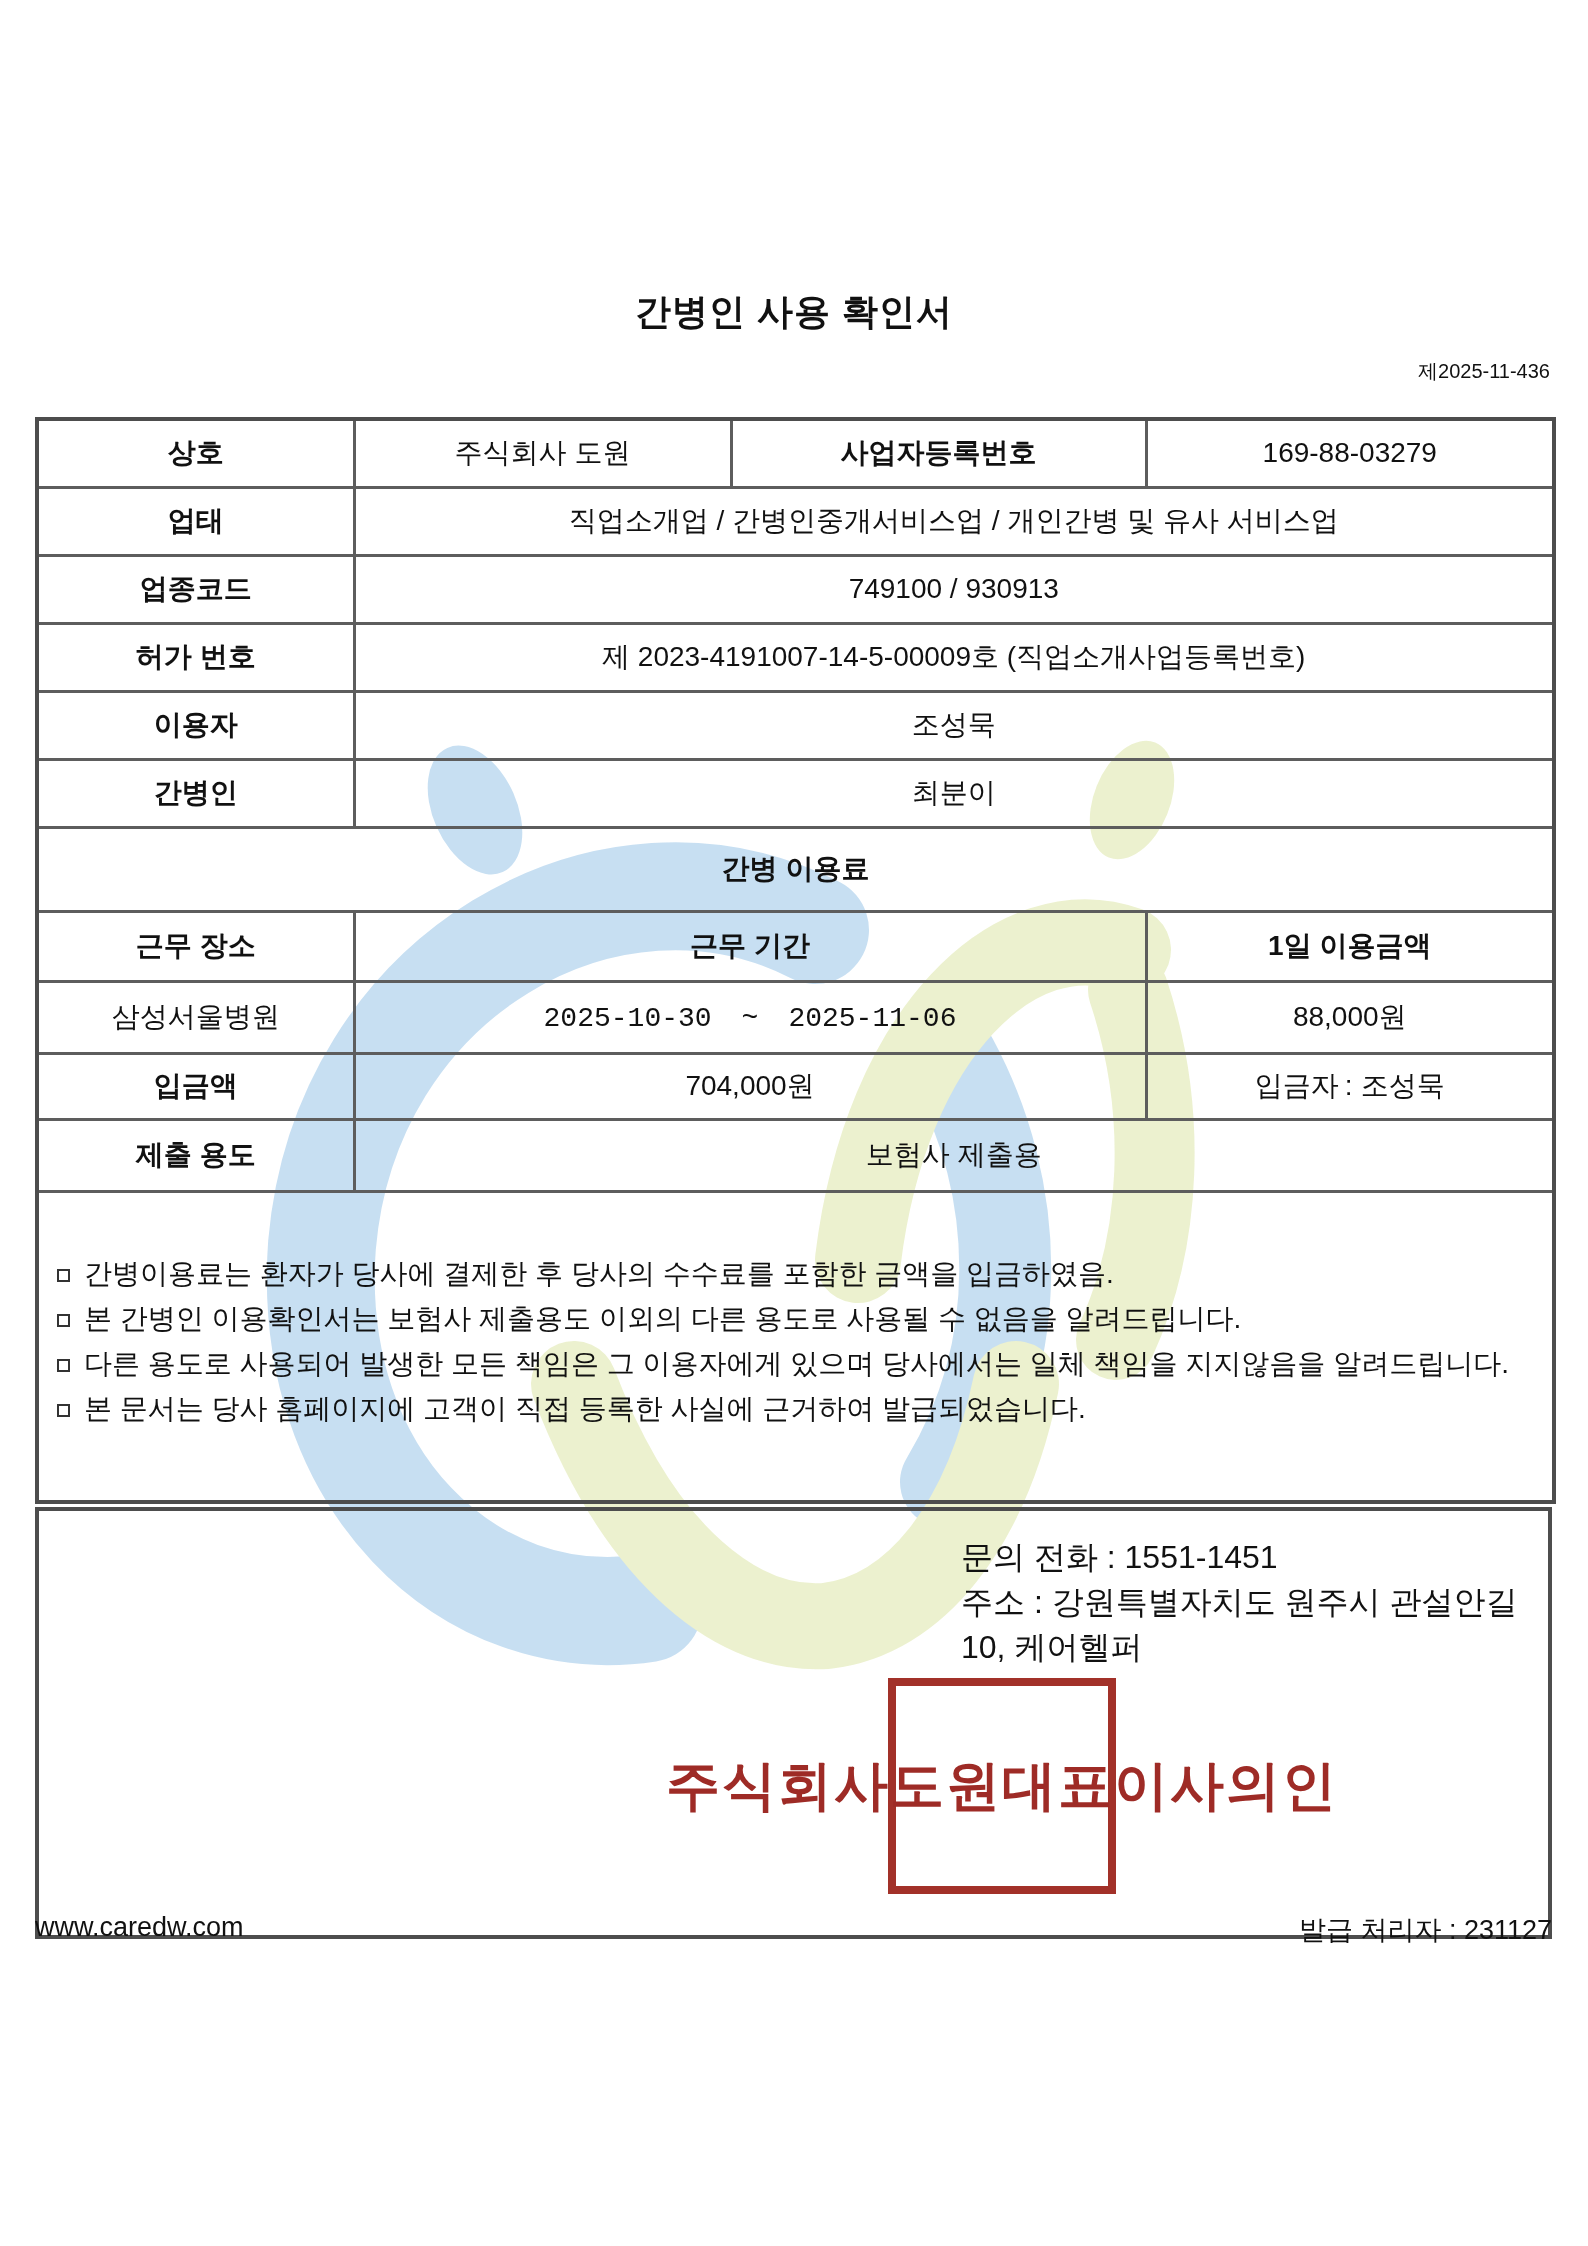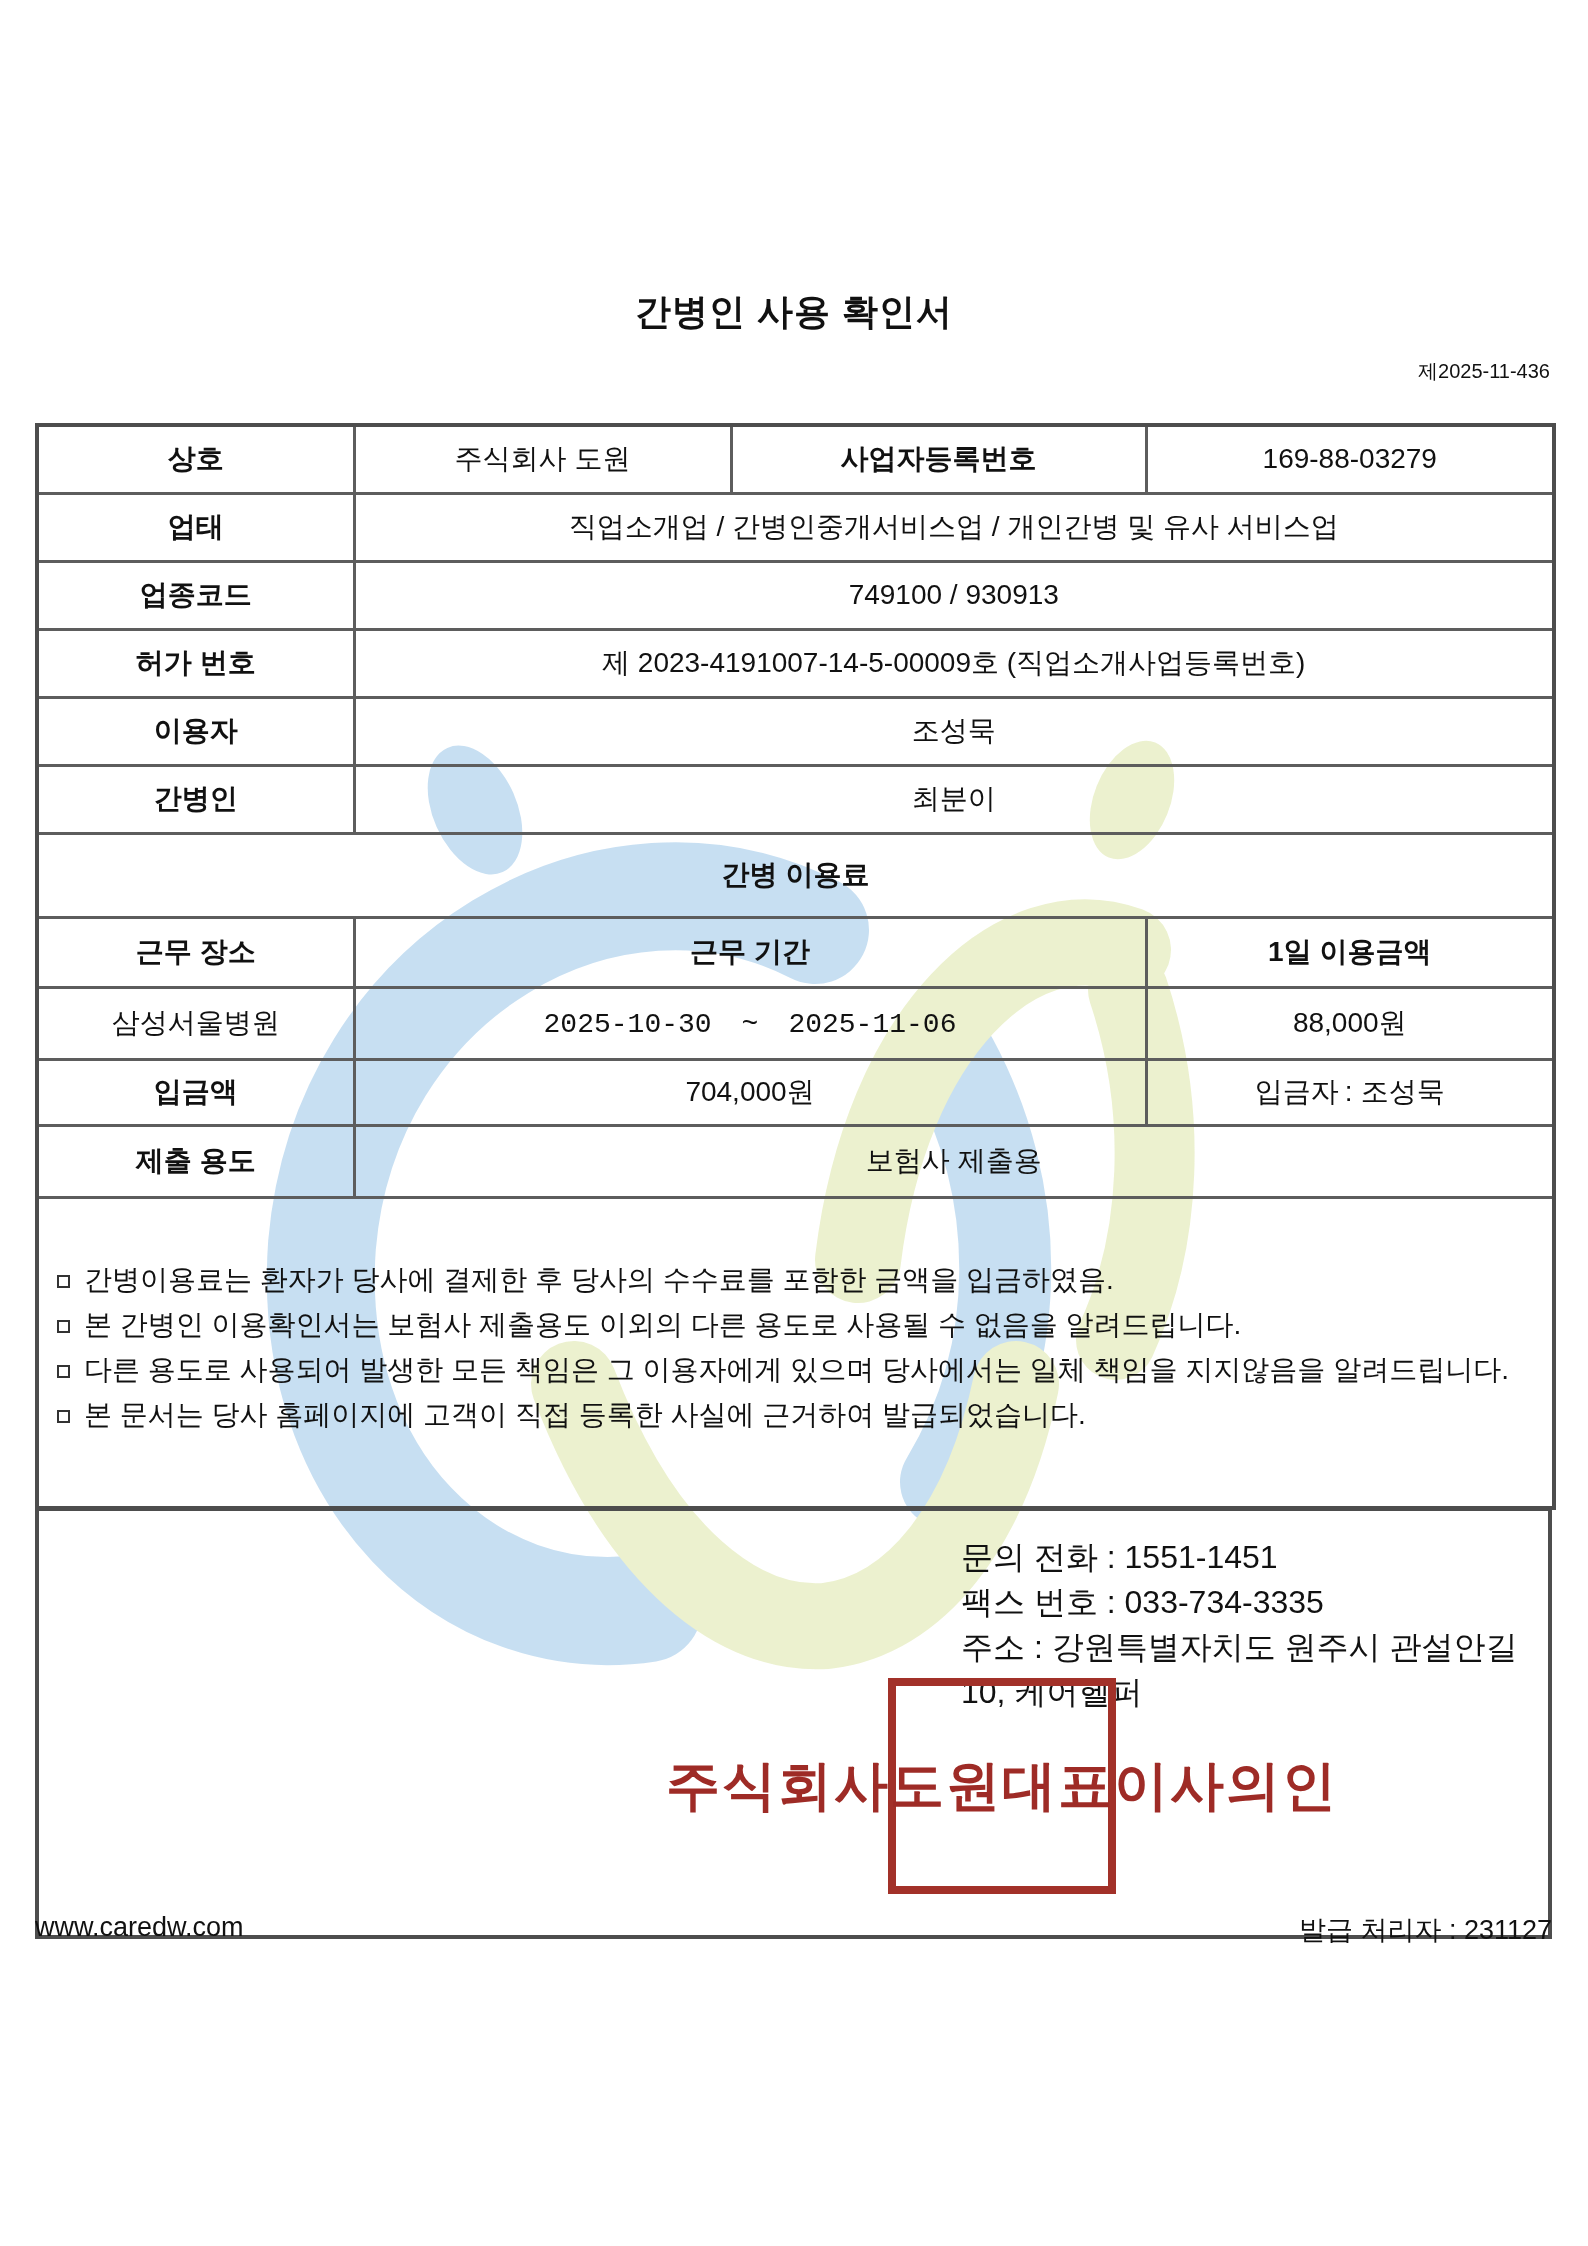--- a/index.html
+++ b/index.html
@@ -32,21 +32,21 @@
     position:absolute;left:35px;top:417px;z-index:1;
     width:1517px;border-collapse:collapse;table-layout:fixed;
     background:transparent;
   }
   table.main td{
     border:3px solid #5d5d5d;
     text-align:center;vertical-align:middle;
     font-size:28px;padding:0 8px;
     background:transparent;
   }
-  table.main{border:4px solid #4d4d4d;margin-top:6px;}
+  table.main{border:4px solid #4d4d4d;}
   td.lbl{font-weight:bold;font-size:29px;}
   tr.r{height:68px;}
   tr.rt{height:84px;}
   tr.rh{height:70px;}
   tr.rd{height:72px;}
   tr.rdep{height:66px;}
   tr.rp{height:72px;}
   tr.rnotes{height:311px;}
   td.fee-title{font-size:37px;font-weight:bold;}
   td.notes-cell{vertical-align:top;text-align:left;padding:112px 30px 0 24px;}
@@ -200,21 +200,20 @@
             <span>본 문서는 당사 홈페이지에 고객이 직접 등록한 사실에 근거하여 발급되었습니다.</span>
           </div>
         </td>
       </tr>
     </tbody>
   </table>
 
   <div class="layer bottom-box">
     <div class="contact">
       <div>문의 전화 : 1551-1451</div>
-      <div>팩스 번호 : 033-734-3335</div>
       <div>주소 : 강원특별자치도 원주시 관설안길 10, 케어헬퍼</div>
     </div>
     <div class="seal">
       <div class="seal-line">주식회사</div>
       <div class="seal-line">도원대표</div>
       <div class="seal-line">이사의인</div>
     </div>
   </div>
 
   <div class="layer footer">

